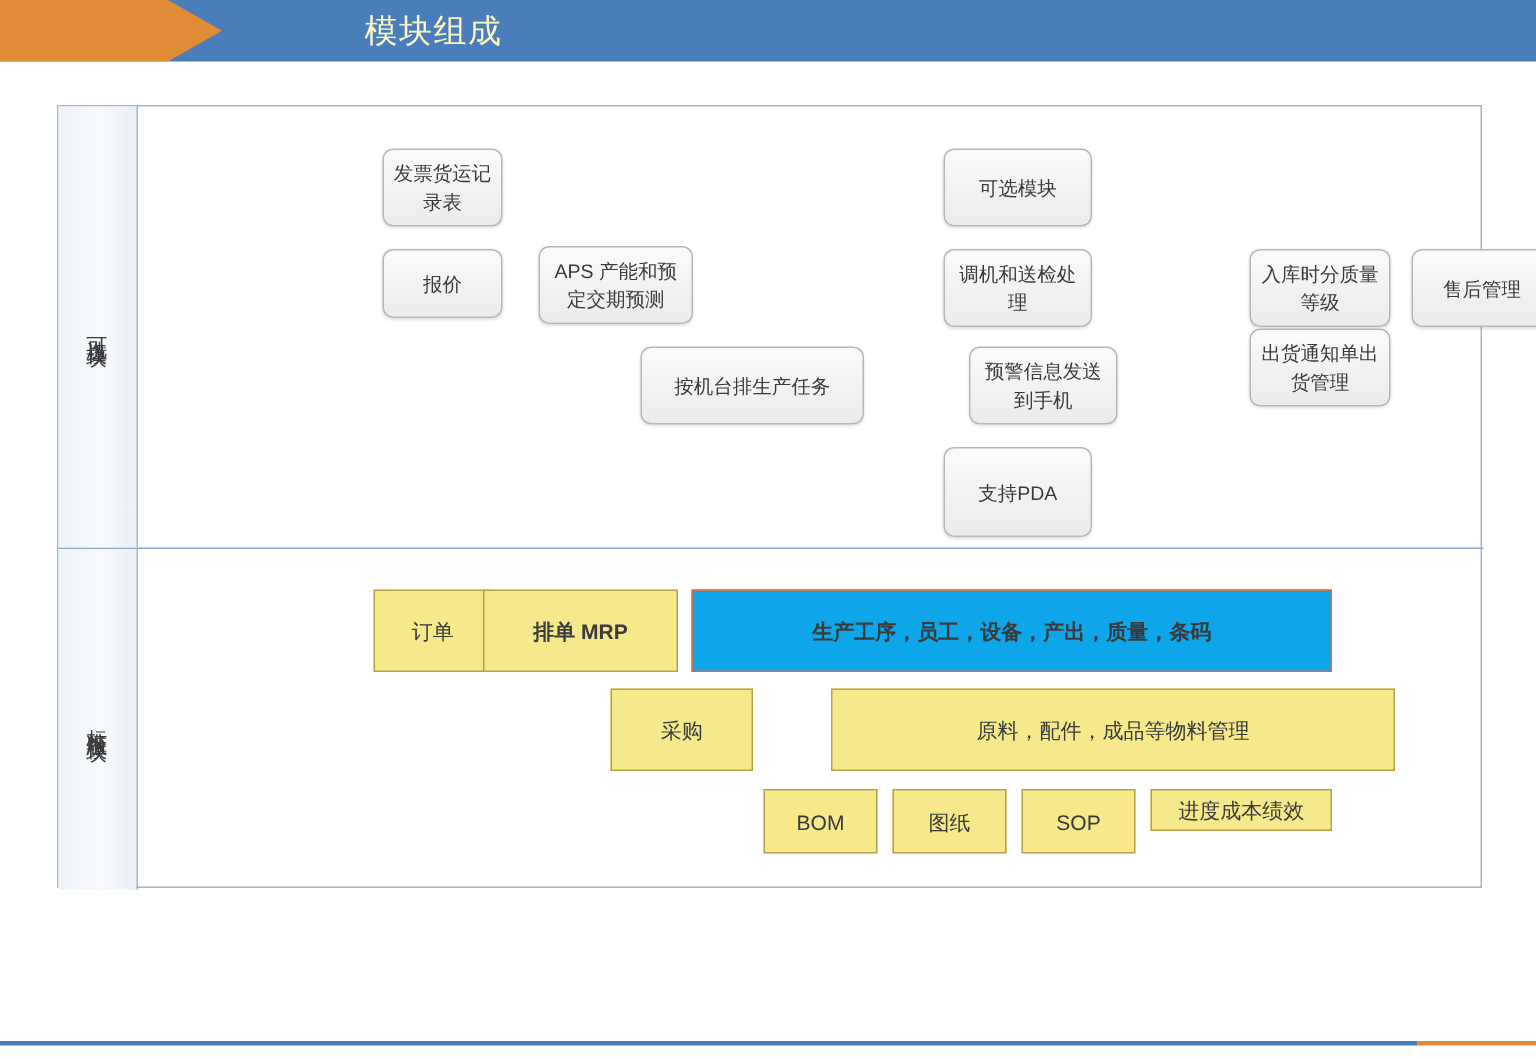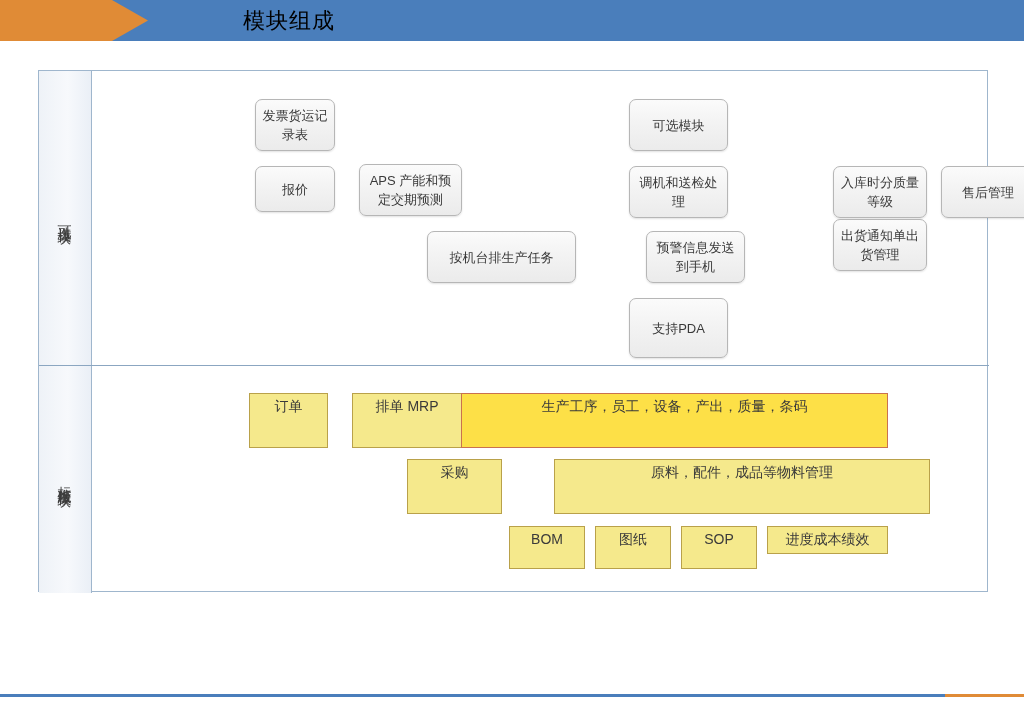--- a/index.html
+++ b/index.html
@@ -32,21 +32,21 @@
     background: #e08b36;
     clip-path: polygon(0 0, 112px 0, 148px 20.5px, 112px 41px, 0 41px);
   }
   .header-title {
     position: absolute;
     left: 243px;
     top: 0;
     height: 41px;
     line-height: 42px;
     font-size: 22px;
-    color: #000000;
+    color: #fef9c3;
     letter-spacing: 1px;
     white-space: nowrap;
   }
 
   
   .diagram {
     position: absolute;
     left: 38px;
     top: 70px;
     width: 950px;
@@ -122,26 +122,28 @@
   .cbox {
     position: absolute;
     box-sizing: border-box;
     border: 1px solid #b9a14a;
     background: #f5e98c;
     color: #3a3a3a;
     font-size: 14px;
     line-height: 20px;
     text-align: center;
     display: flex;
+    align-items: center;
     justify-content: center;
     padding: 2px 6px;
   }
   .cbox.salmon {
-    background: #fde047;
+    background: #0ea5e9;
     border-color: #c9714f;
+    font-weight: bold;
   }
 
   
   .footer-rule {
     position: absolute;
     left: 0;
     top: 694px;
     width: 1024px;
     height: 3px;
   }
@@ -210,21 +212,21 @@
   </div>
 
   <div class="section section-standard">
     <div class="side-label">
       <span>标准版模块</span>
     </div>
     <div class="section-body">
         <div class="cbox" style="left: 157px; top: 27px; width: 79px; height: 55px;">
           <span>订单</span>
         </div>
-        <div class="cbox" style="left: 260px; top: 27px; width: 110px; height: 55px;">
+        <div class="cbox" style="left: 230px; top: 27px; width: 130px; height: 55px; font-weight: bold;">
           <span>排单 MRP</span>
         </div>
         <div class="cbox salmon" style="left: 369px; top: 27px; width: 427px; height: 55px;">
           <span>生产工序，员工，设备，产出，质量，条码</span>
         </div>
         <div class="cbox" style="left: 315px; top: 93px; width: 95px; height: 55px;">
           <span>采购</span>
         </div>
         <div class="cbox" style="left: 420px; top: 93px; width: 376px; height: 55px; margin-left: 42px;">
           <span>原料，配件，成品等物料管理</span>

